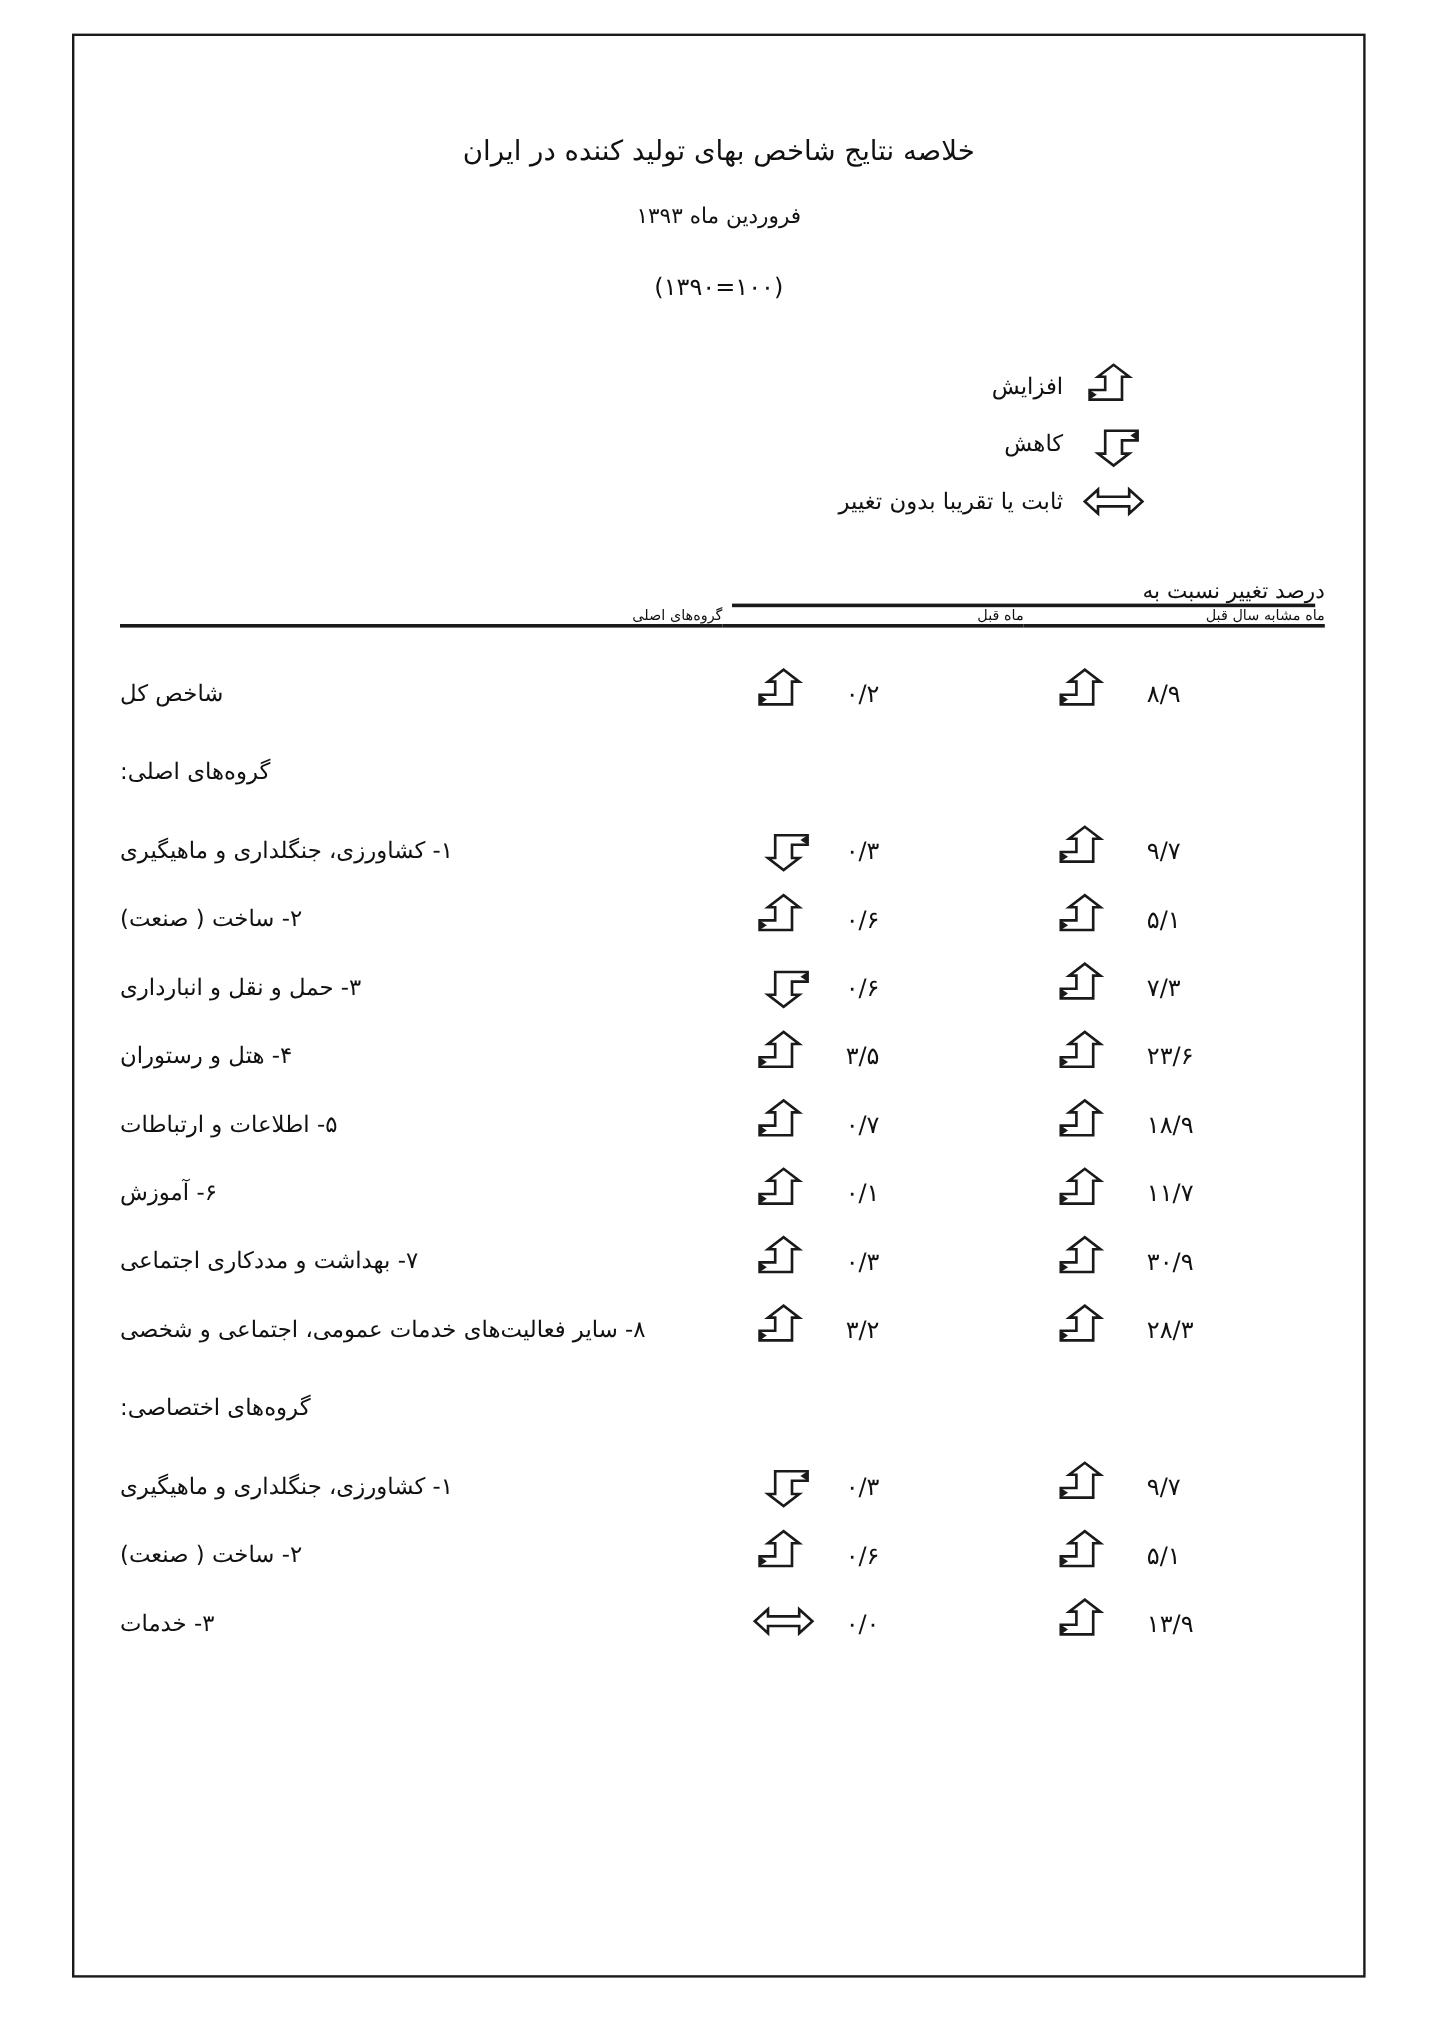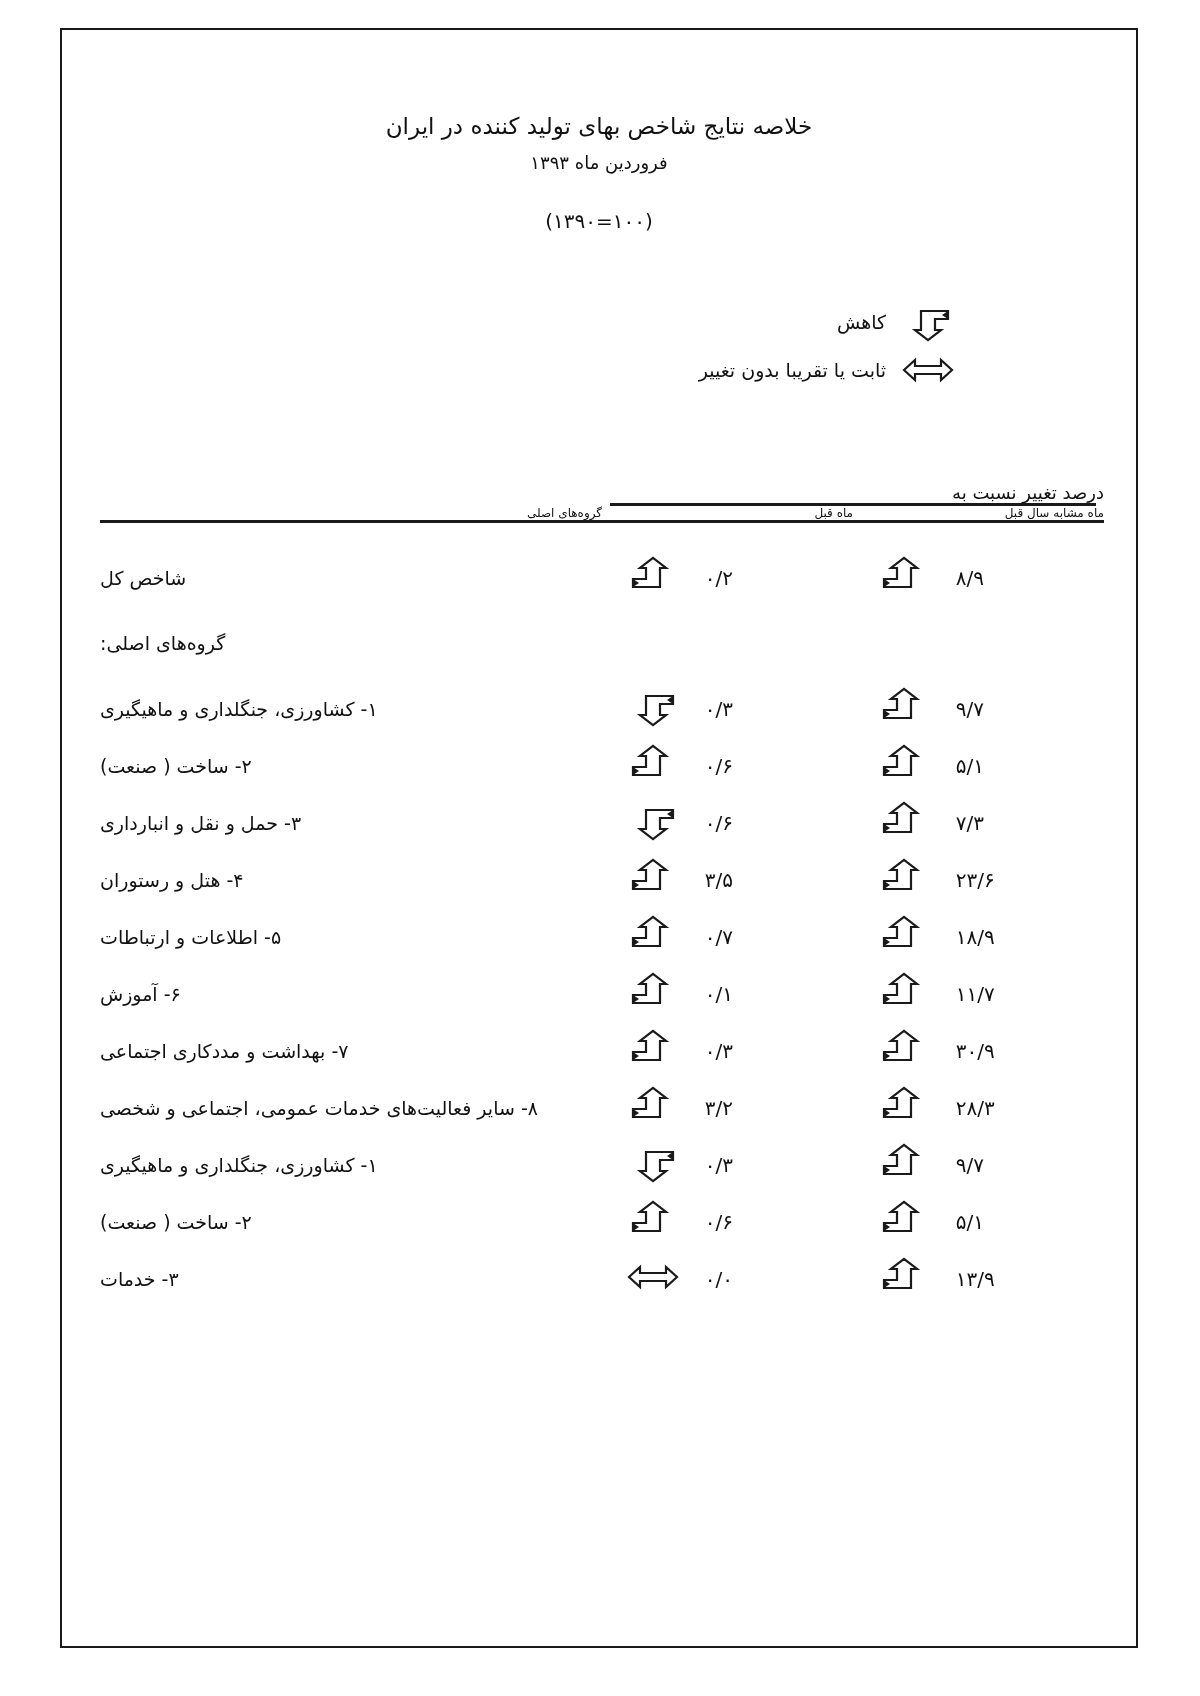--- a/index.html
+++ b/index.html
@@ -40,21 +40,21 @@
   }
   .doc-title {
     font-size: 23px;
     font-weight: 400;
     letter-spacing: 0.2px;
     line-height: 1.4;
     direction: rtl;
   }
   .doc-subtitle {
     font-size: 18px;
-    margin-top: 10px;
+    margin-top: 28px;
     direction: rtl;
   }
   .doc-base {
     font-size: 20px;
     margin-top: 36px;
     direction: ltr;
   }
 
   
   .legend {
@@ -174,20 +174,31 @@
 <div class="page-frame">
   <div class="inner">
 
     <div class="title-block">
       <div class="doc-title">خلاصه نتایج شاخص بهای تولید کننده در ایران</div>
       <div class="doc-subtitle">فروردین ماه ۱۳۹۳</div>
       <div class="doc-base">(۱۳۹۰=۱۰۰)</div>
     </div>
 
     <div class="legend" id="legend-container">
+        <div class="legend-row">
+          <span class="legend-icon">
+            <span class="arrow-box">
+              <svg viewBox="0 0 52 40" width="52" height="40">
+                <path d="M6 31 L6 23 L19 23 L19 12 L13 12 L26 2 L39 12 L33 12 L33 31 Z" fill="#ffffff" stroke="#1a1a1a" stroke-width="2.2" stroke-linejoin="miter"></path>
+                <path d="M6 31 L6 23 L12 27 Z" fill="#1a1a1a"></path>
+              </svg>
+            </span>
+          </span>
+          <span class="legend-label">افزایش</span>
+        </div>
         <div class="legend-row">
           <span class="legend-icon">
             <span class="arrow-box">
               <svg viewBox="0 0 52 40" width="52" height="40">
                 <path d="M46 9 L46 17 L33 17 L33 28 L39 28 L26 38 L13 28 L19 28 L19 9 Z" fill="#ffffff" stroke="#1a1a1a" stroke-width="2.2" stroke-linejoin="miter"></path>
                 <path d="M46 9 L46 17 L40 13 Z" fill="#1a1a1a"></path>
               </svg>
             </span>
           </span>
           <span class="legend-label">کاهش</span>
@@ -362,20 +373,27 @@
                     <path d="M6 31 L6 23 L19 23 L19 12 L13 12 L26 2 L39 12 L33 12 L33 31 Z" fill="#ffffff" stroke="#1a1a1a" stroke-width="2.2" stroke-linejoin="miter"></path>
                     <path d="M6 31 L6 23 L12 27 Z" fill="#1a1a1a"></path>
                   </svg></span></td>
               <td class="cell-num">۳/۲</td>
               <td class="cell-arrow"><span class="arrow-box"><svg viewBox="0 0 52 40" width="52" height="40">
                     <path d="M6 31 L6 23 L19 23 L19 12 L13 12 L26 2 L39 12 L33 12 L33 31 Z" fill="#ffffff" stroke="#1a1a1a" stroke-width="2.2" stroke-linejoin="miter"></path>
                     <path d="M6 31 L6 23 L12 27 Z" fill="#1a1a1a"></path>
                   </svg></span></td>
               <td class="cell-group">۸- سایر فعالیت‌های خدمات عمومی، اجتماعی و شخصی</td>
             </tr>
+            <tr class="section-row">
+              <td></td>
+              <td></td>
+              <td></td>
+              <td></td>
+              <td class="section-label">گروه‌های اختصاصی:</td>
+            </tr>
             <tr class="data-row">
               <td class="cell-num">۹/۷</td>
               <td class="cell-arrow"><span class="arrow-box"><svg viewBox="0 0 52 40" width="52" height="40">
                     <path d="M6 31 L6 23 L19 23 L19 12 L13 12 L26 2 L39 12 L33 12 L33 31 Z" fill="#ffffff" stroke="#1a1a1a" stroke-width="2.2" stroke-linejoin="miter"></path>
                     <path d="M6 31 L6 23 L12 27 Z" fill="#1a1a1a"></path>
                   </svg></span></td>
               <td class="cell-num">۰/۳</td>
               <td class="cell-arrow"><span class="arrow-box"><svg viewBox="0 0 52 40" width="52" height="40">
                     <path d="M46 9 L46 17 L33 17 L33 28 L39 28 L26 38 L13 28 L19 28 L19 9 Z" fill="#ffffff" stroke="#1a1a1a" stroke-width="2.2" stroke-linejoin="miter"></path>
                     <path d="M46 9 L46 17 L40 13 Z" fill="#1a1a1a"></path>

